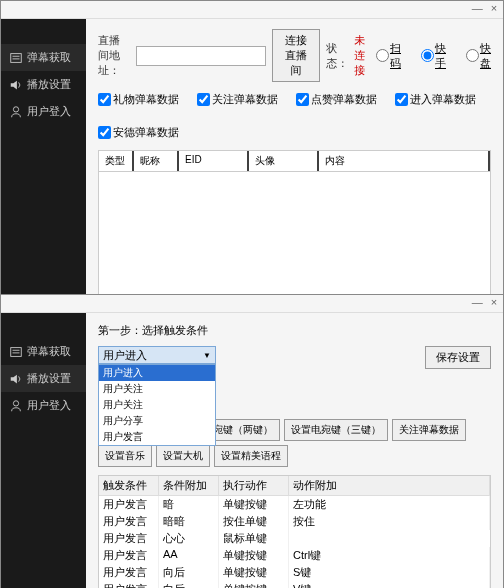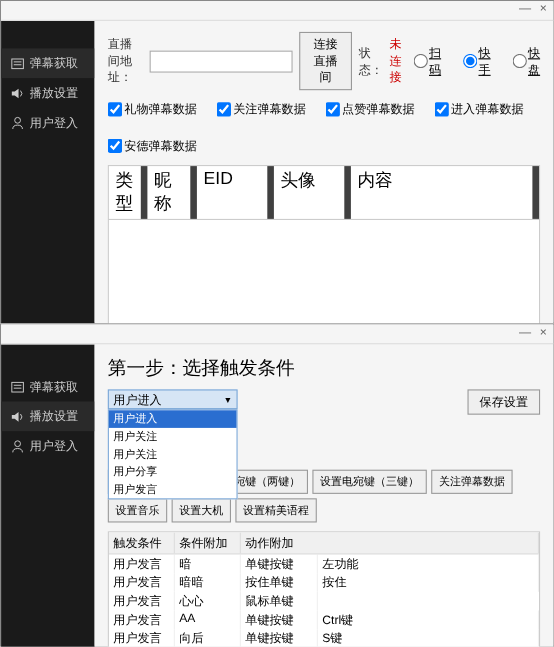--- a/index.html
+++ b/index.html
@@ -18,24 +18,24 @@
 .label{color:#333;}
 input[type=text]{border:1px solid #aaa;height:20px;padding:0 4px;background:#fff;}
 .btn{border:1px solid #999;background:#efefef;padding:3px 10px;cursor:pointer;text-align:center;}
 .status{color:#333;}
 .status-val{color:#c00;}
 .radiogrp{display:flex;gap:20px;margin-left:auto;text-decoration:underline;}
 .radiogrp label{display:flex;align-items:center;gap:1px;font-size:10px;}
 .checkrow{display:flex;gap:18px;margin-bottom:10px;flex-wrap:wrap;}
 .checkrow label{display:flex;align-items:center;gap:2px;font-size:10px;}
 .table-head{display:flex;border:1px solid #ccc;background:#fff;}
-.table-head .col{padding:3px 6px;border-right:6px solid #404040;font-size:16px;}
+.table-head .col{padding:3px 6px;border-right:2px solid #404040;font-size:10px;}
 .table-body{border:1px solid #ccc;border-top:none;height:165px;background:#fff;overflow:auto;}
 .hint{color:#c00;font-size:10px;margin-top:8px;}
-.step-label{font-size:17px;margin-bottom:8px;}
+.step-label{font-size:11px;margin-bottom:8px;}
 .select-open{position:relative;display:inline-block;}
 .select-hdr{width:118px;height:18px;border:1px solid #7ba7d7;background:#d6e5f5;padding:0 4px;display:flex;align-items:center;justify-content:space-between;}
 .select-hdr .arr{font-size:8px;}
 .select-list{position:absolute;top:18px;left:0;width:118px;border:1px solid #7ba7d7;background:#fff;z-index:10;}
 .select-list div{padding:1px 4px;font-size:10px;}
 .select-list div.sel{background:#2a6ed0;color:#fff;}
 .button-row{display:flex;gap:4px;margin-top:50px;flex-wrap:wrap;}
 .button-row .btn{font-size:10px;padding:3px 6px;}
 .data-grid{border:1px solid #ccc;background:#fff;height:158px;margin-top:8px;overflow:auto;position:relative;}
 .grid-header{display:flex;font-size:10px;background:#f0f0f0;border-bottom:1px solid #ddd;position:sticky;top:0;align-items:center;}
@@ -194,20 +194,21 @@
         <button class="btn">设置电宛键（三键）</button>
         <button class="btn">关注弹幕数据</button>
         <button class="btn">设置音乐</button>
         <button class="btn">设置大机</button>
         <button class="btn">设置精美语程</button>
       </div>
       <div class="data-grid">
         <div class="grid-header">
           <div class="gcol gc1">触发条件</div>
           <div class="gcol gc2">条件附加</div>
+          <div class="gcol gc3">执行动作</div>
           <div class="gcol gc4">动作附加</div>
         </div>
         <div id="grid-body">
             <div class="grid-row">
               <div class="gcol gc1">用户发言</div>
               <div class="gcol gc2">暗</div>
               <div class="gcol gc3">单键按键</div>
               <div class="gcol gc4">左功能</div>
             </div>
             <div class="grid-row">

